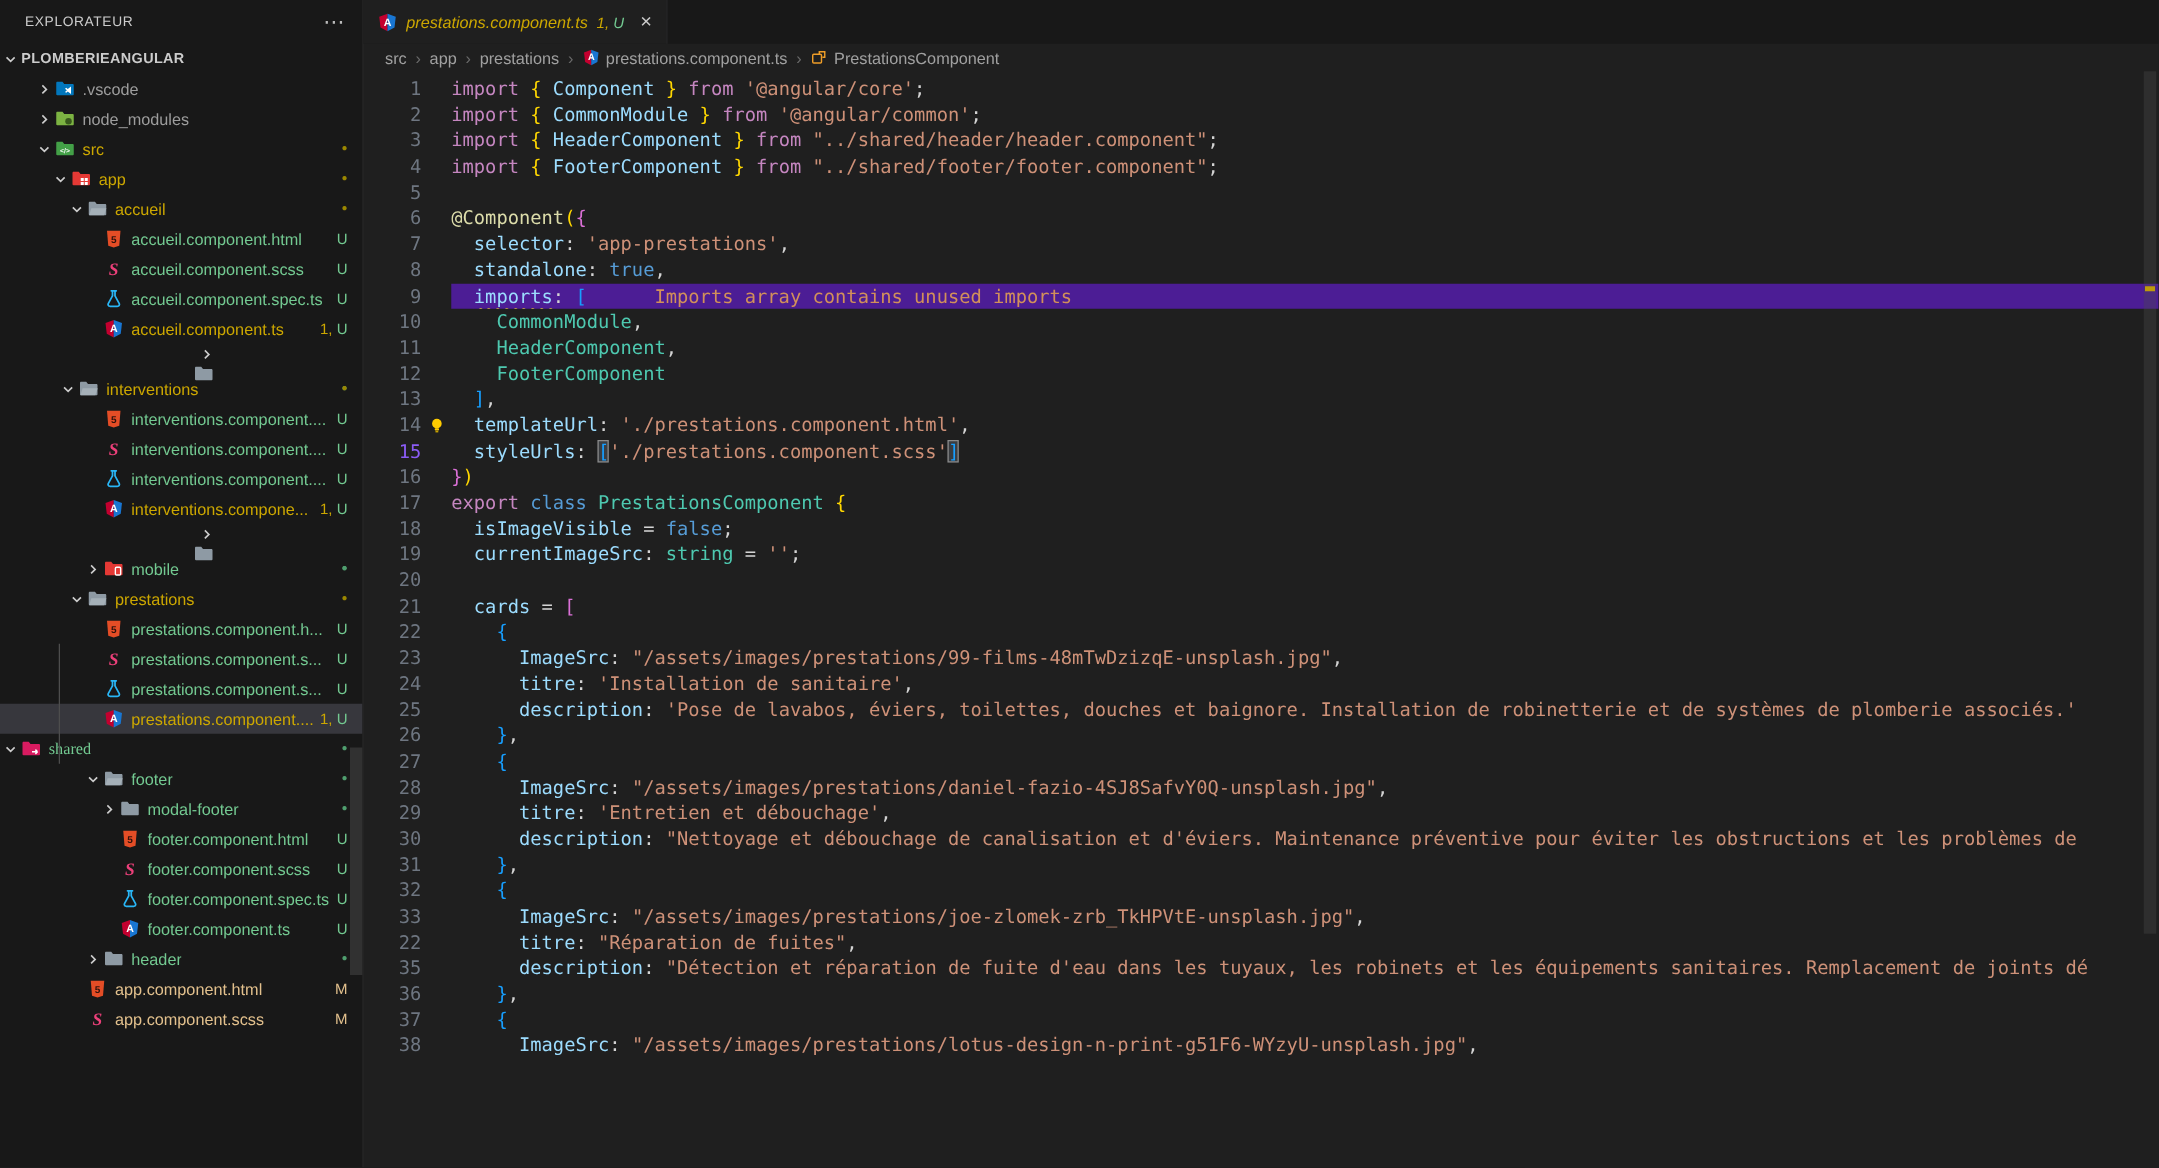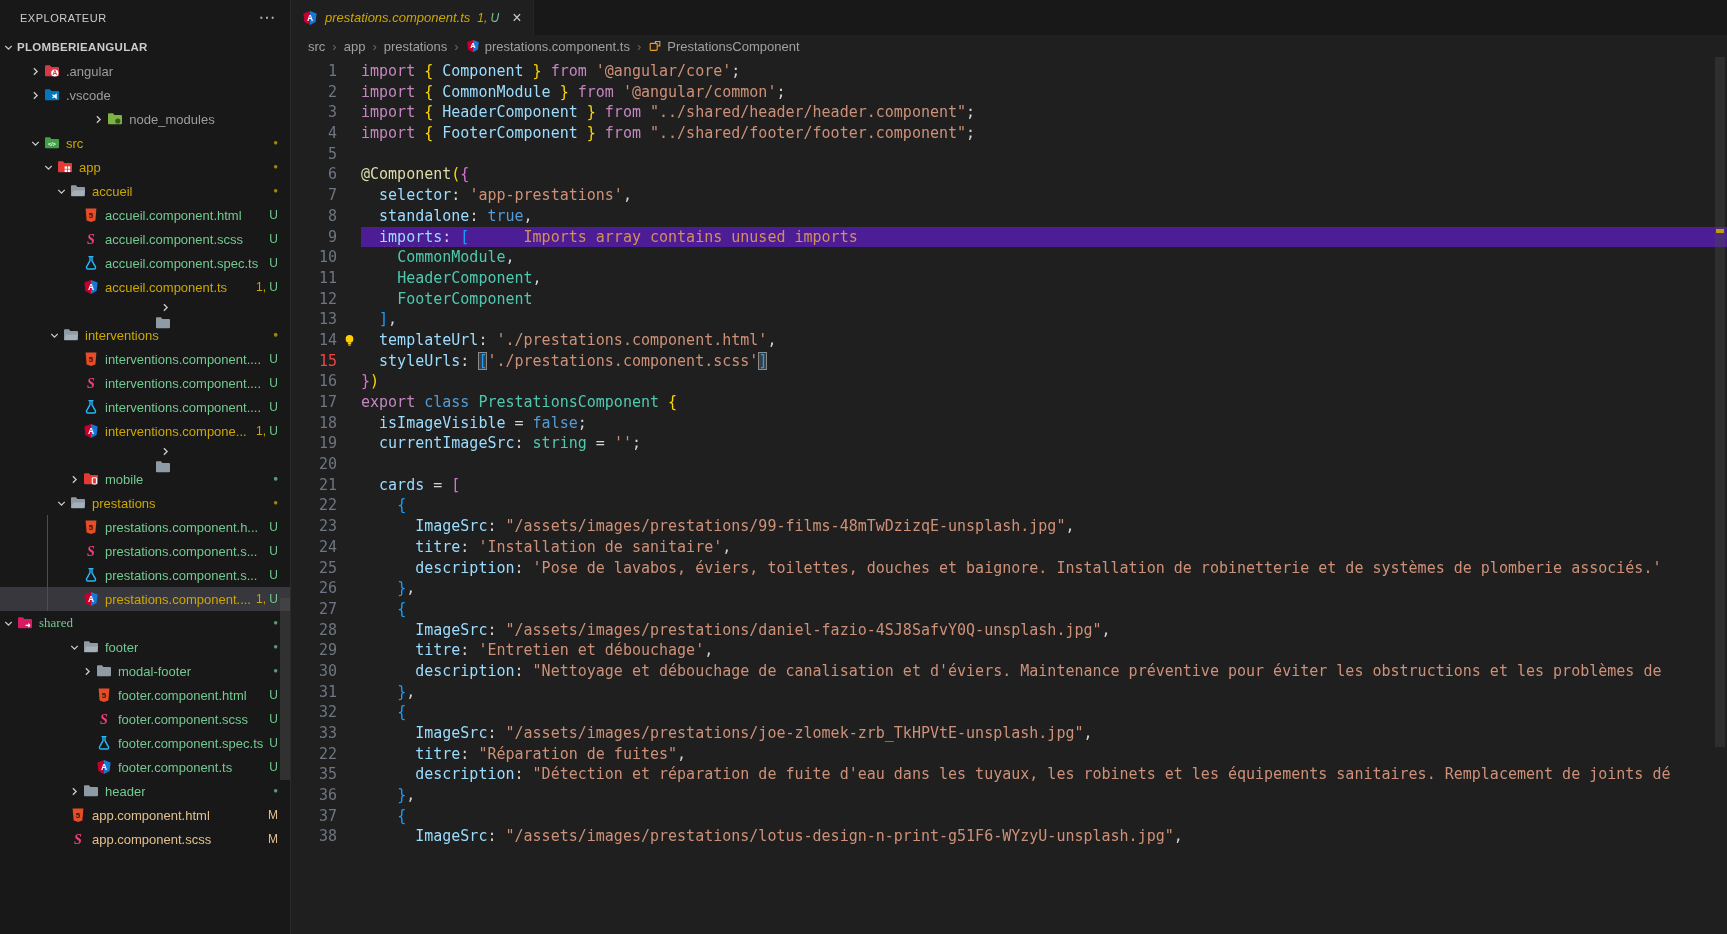--- a/index.html
+++ b/index.html
@@ -42,21 +42,21 @@
           color:#a0a0a0;gap:7px;flex:none}
   .crumb{display:flex;align-items:center;gap:5px;cursor:pointer;white-space:nowrap}
   .crumb .ficon{width:14px;height:14px;margin-right:0}
   .crumb .ficon svg{width:14px;height:14px}
   .crumb-sep{color:#6a6a6a}
   
   .code{position:relative;font-family:"DejaVu Sans Mono","Liberation Mono",monospace;
         font-size:15px;line-height:20.7px;padding-top:4px;flex:1;overflow:hidden}
   .cl{display:flex;height:20.7px;position:relative;white-space:pre}
   .num{width:46px;flex:none;text-align:right;color:#6e7681}
-  .num.active{color:#ef4444}
+  .num.active{color:#8b5cf6}
   .gl{width:24px;flex:none;display:flex;align-items:center;justify-content:center}
   .gl svg{width:15px;height:15px}
   .ct{flex:1;overflow:hidden}
   .warnline .ct{background:#4c1d95}
   .kw{color:#c586c0}.id{color:#9cdcfe}.str{color:#ce9178}.typ{color:#4ec9b0}
   .blu{color:#569cd6}.pun{color:#d4d4d4}.b1{color:#ffd700}.b2{color:#da70d6}
   .b3{color:#179fff}.dec{color:#dcdcaa}.hint{color:#d2905a}
   .sq{text-decoration:underline wavy #d7ba3a;text-decoration-thickness:1px;text-underline-offset:4px}
   .box{outline:1px solid #8a8a8a;outline-offset:-1px;background:#3a3d41}
   
@@ -82,42 +82,27 @@
   </div>
   <div class="tree">
       <div class="row" style="padding-left: 27px;">
         <span class="chev ">
           <svg viewBox="0 0 16 16">
             <path d="M6 4l4 4-4 4" stroke="#cccccc" stroke-width="1.6" fill="none"></path>
           </svg>
         </span>
         <span class="ficon">
           <svg viewBox="0 0 16 16">
-            <path d="M1 3.2c0-.5.4-.9.9-.9h4.1l1.4 1.8h6.7c.5 0 .9.4.9.9v7.3c0 .5-.4.9-.9.9H1.9a.9.9 0 0 1-.9-.9z" fill="#d53b46"></path>
-            <circle cx="10.8" cy="10" r="3.6" fill="#fff"></circle>
-            <text x="10.8" y="12.4" font-size="6.5" font-weight="bold" fill="#d53b46" text-anchor="middle" font-family="Liberation Sans,sans-serif">A</text>
-          </svg>
-        </span>
-        <span class="lbl c-dim">.angular</span>
-      </div>
-      <div class="row" style="padding-left: 27px;">
-        <span class="chev ">
-          <svg viewBox="0 0 16 16">
-            <path d="M6 4l4 4-4 4" stroke="#cccccc" stroke-width="1.6" fill="none"></path>
-          </svg>
-        </span>
-        <span class="ficon">
-          <svg viewBox="0 0 16 16">
             <path d="M1 3.2c0-.5.4-.9.9-.9h4.1l1.4 1.8h6.7c.5 0 .9.4.9.9v7.3c0 .5-.4.9-.9.9H1.9a.9.9 0 0 1-.9-.9z" fill="#0277bd"></path>
             <path d="M12.8 6.2v6l-2.6-2-1.2 1-1-0.7 1.5-1.3-1.5-1.3 1-0.7 1.2 1z" fill="#fff"></path>
           </svg>
         </span>
         <span class="lbl c-dim">.vscode</span>
       </div>
-      <div class="row" style="padding-left: 27px; justify-content: center;">
+      <div class="row" style="padding-left: 27px;">
         <span class="chev ">
           <svg viewBox="0 0 16 16">
             <path d="M6 4l4 4-4 4" stroke="#cccccc" stroke-width="1.6" fill="none"></path>
           </svg>
         </span>
         <span class="ficon">
           <svg viewBox="0 0 16 16">
             <path d="M1 3.2c0-.5.4-.9.9-.9h4.1l1.4 1.8h6.7c.5 0 .9.4.9.9v7.3c0 .5-.4.9-.9.9H1.9a.9.9 0 0 1-.9-.9z" fill="#7cb342"></path>
             <circle cx="10.8" cy="10" r="2.6" fill="#38591c"></circle>
           </svg>

